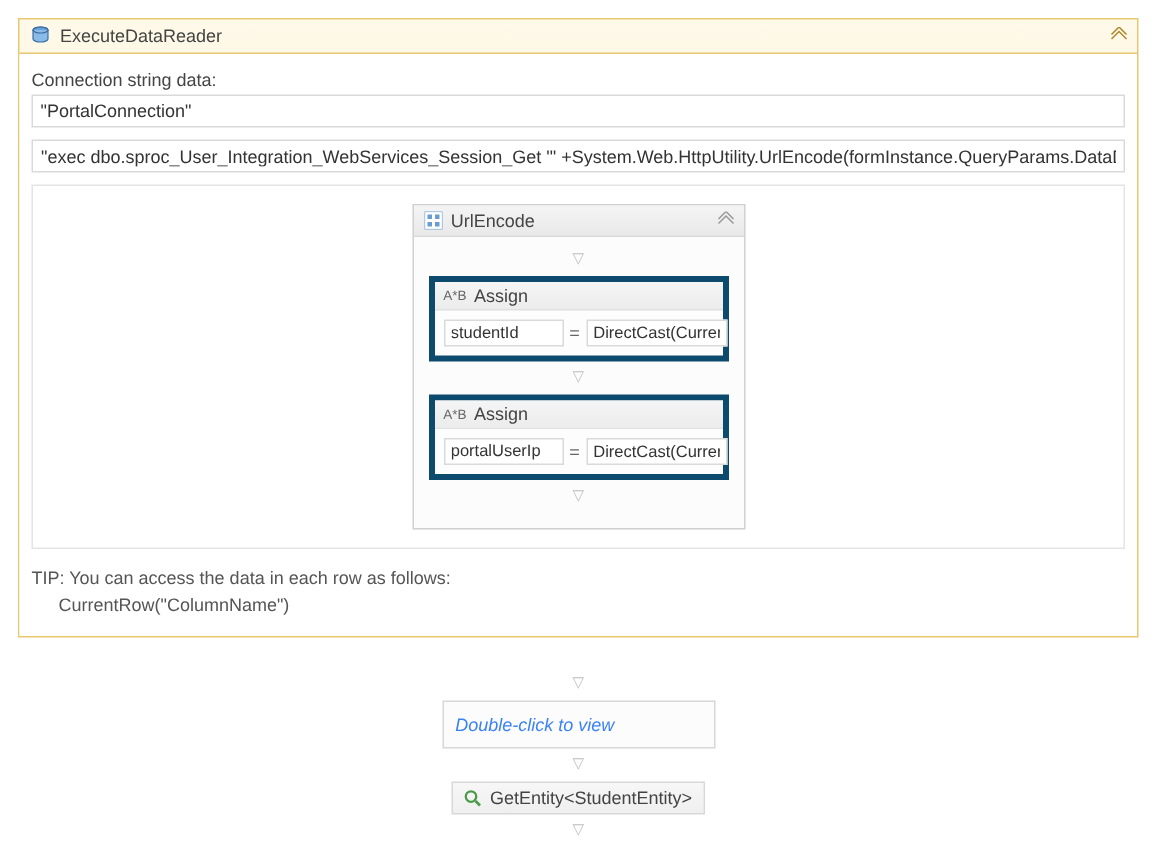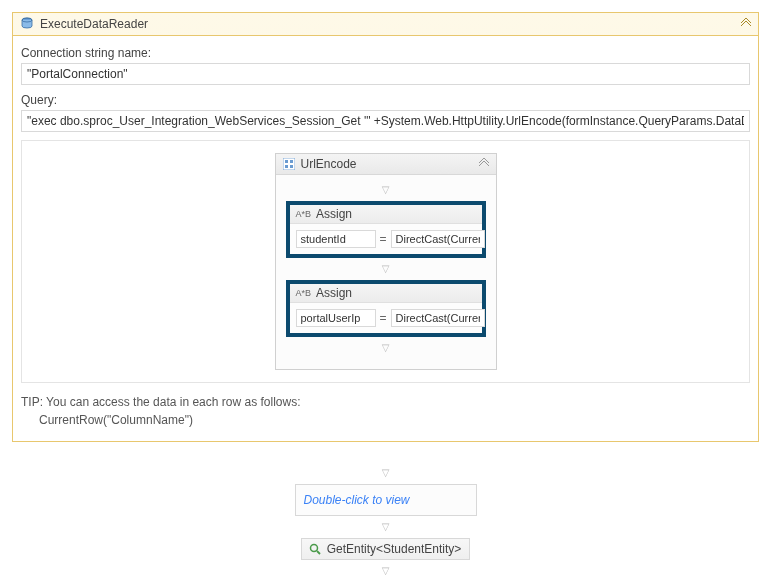--- a/index.html
+++ b/index.html
@@ -195,26 +195,25 @@
     <span class="chev">
       <svg width="12" height="10" viewBox="0 0 12 10">
           <path d="M1 8 L6 3 L11 8" fill="none" stroke="#aa8a2a" stroke-width="1"></path>
           <path d="M1 5 L6 0 L11 5" fill="none" stroke="#aa8a2a" stroke-width="1"></path>
         </svg>
     </span>
   </div>
   <div class="activity-body">
 
     <div class="field-row">
-      <div class="field-label">Connection string name:</div>
+      <div class="field-label">Connection string data:</div>
       <input class="field-input" value="&quot;PortalConnection&quot;" style="">
     </div>
 
     <div class="field-row">
-      <div class="field-label">Query:</div>
       <input class="field-input" value="&quot;exec dbo.sproc_User_Integration_WebServices_Session_Get '&quot; +System.Web.HttpUtility.UrlEncode(formInstance.QueryParams.DataDictionary(&quot;AuthGuid&quot;).ToString) +&quot;'&quot;" style="">
     </div>
 
     <div class="designer-area">
       <div class="seq-activity">
         <div class="seq-header">
           <span class="icon">
             <svg width="12" height="12" viewBox="0 0 12 12">
               <rect x="0" y="0" width="12" height="12" fill="#fff" stroke="#6a9bd1" stroke-width="0.8"></rect>
               <rect x="2" y="2" width="3" height="3" fill="#6a9bd1"></rect>

